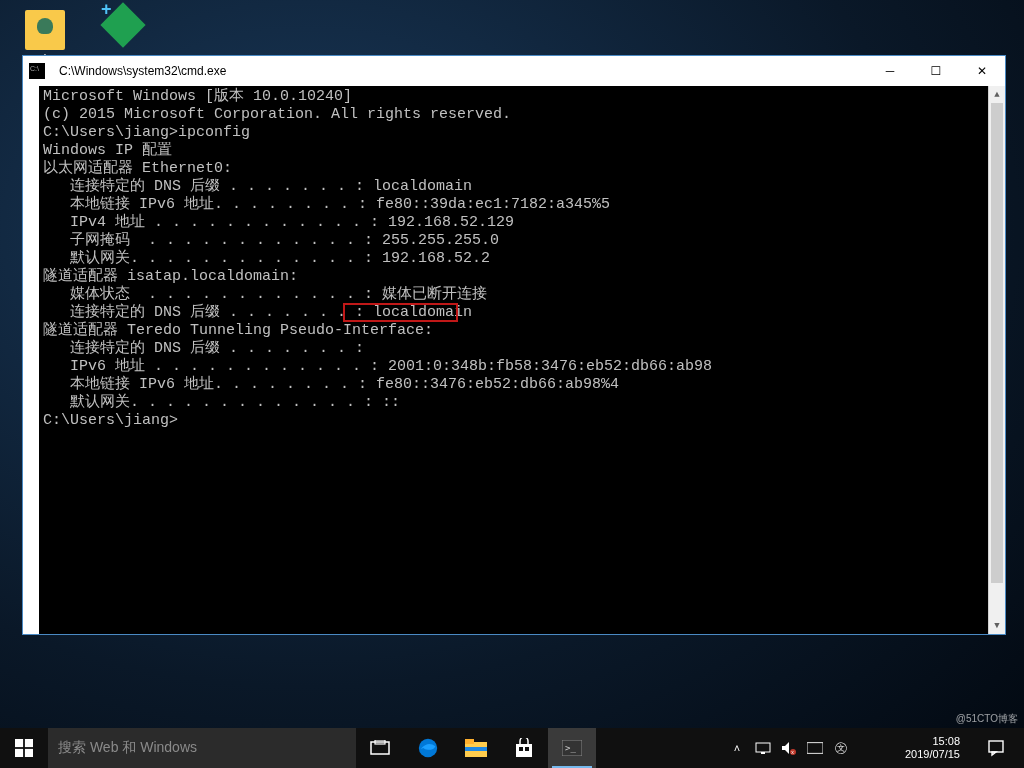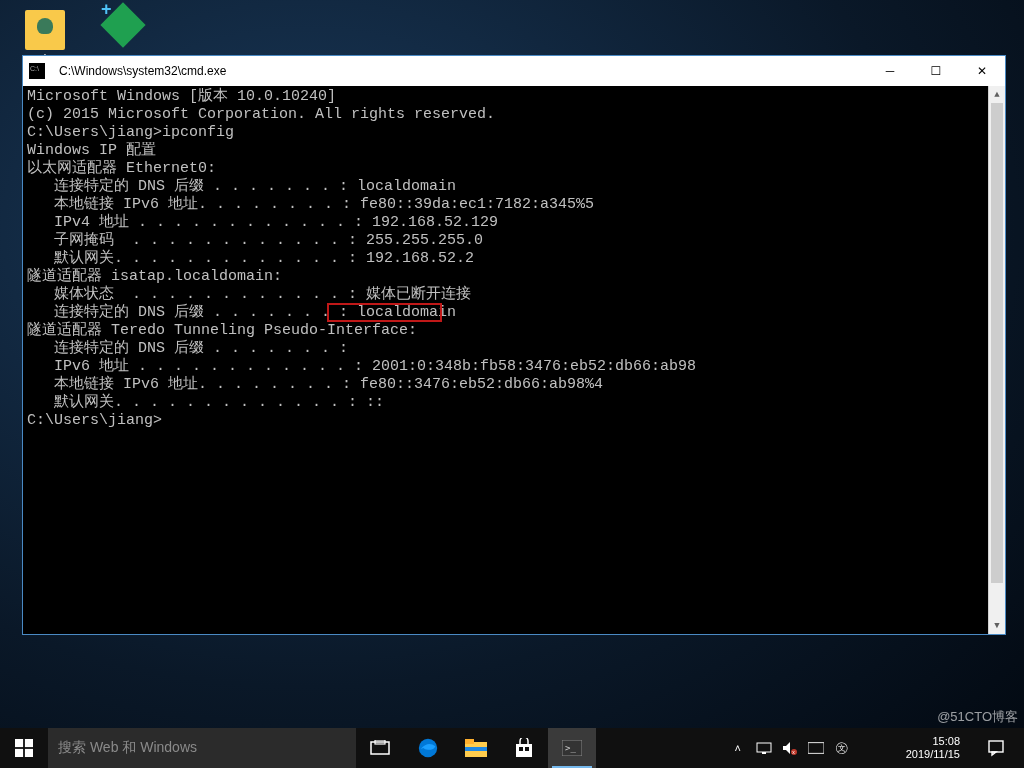--- a/index.html
+++ b/index.html
@@ -62,20 +62,21 @@
     flex: 1;
     background: #000000;
     color: #c0c0c0;
     font-family: "NSimSun","SimSun","Consolas","Courier New",monospace;
     font-size: 15px;
     line-height: 18px;
     padding: 2px 4px;
     white-space: pre;
     overflow: hidden;
     position: relative;
+    margin-left: 16px;
   }
   .console-body .line { white-space: pre; }
   .highlight-box {
     position: absolute;
     border: 2px solid #c01818;
     pointer-events: none;
   }
   .scrollbar {
     position:absolute;
     right:0; top:0; bottom:0; width:17px;
@@ -100,21 +101,21 @@
   .start-btn svg { width:18px; height:18px; }
   .search-box { width: 308px; background:#2b2b2b; display:flex; align-items:center; padding:14px 10px; color:#8a8a8a; font-size:14px; }
   .task-item { width: 48px; display:flex; align-items:center; justify-content:center; position:relative; }
   .task-item.active { background:#3a3a3a; }
   .task-item.active::after { content:""; position:absolute; bottom:0; left:4px; right:4px; height:2px; background:#76b9ed; }
   .tray { margin-left:auto; display:flex; align-items:center; gap:10px; padding:0 8px; color:#fff; font-size:11px; }
   .tray-icon { width:16px; height:16px; display:flex; align-items:center; justify-content:center; }
   .clock { text-align:right; line-height:13px; padding:0 6px;margin-left:40px; }
   .notif { width:40px; display:flex; align-items:center; justify-content:center; }
 
-  .watermark { position:absolute; right:6px; bottom:42px; color:rgba(255,255,255,0.6); font-size:13px; font-family: sans-serif; }
+  .watermark { position:absolute; right:6px; bottom:42px; color:rgba(255,255,255,0.6); font-size:10px; font-family: sans-serif; }
 </style>
 </head>
 <body>
 
 <div class="desktop">
   <div class="desktop-icon icon-user">
     <div class="icon-graphic"></div>
     <span>j</span>
   </div>
   <div class="desktop-icon icon-app">
@@ -197,21 +198,21 @@
     <span class="tray-icon">
       <svg width="18" height="12" viewBox="0 0 18 12">
           <rect x="0" y="0" width="18" height="12" fill="none" stroke="#fff"></rect>
           <line x1="3" y1="3" x2="3" y2="3" stroke="#fff"></line>
           <line x1="6" y1="3" x2="6" y2="3" stroke="#fff"></line>
         </svg>
     </span>
     <span class="tray-icon" style="font-size:13px;">㉆</span>
     <div class="clock">
       <div>15:08</div>
-      <div>2019/11/15</div>
+      <div>2019/07/15</div>
     </div>
     <div class="notif">
       <svg width="18" height="18" viewBox="0 0 18 18">
         <rect x="2" y="2" width="14" height="11" fill="none" stroke="#fff" stroke-width="1.4"></rect>
         <polygon points="5,13 5,16 9,13" fill="none" stroke="#fff" stroke-width="1.4"></polygon>
       </svg>
     </div>
   </div>
 </div>
 

